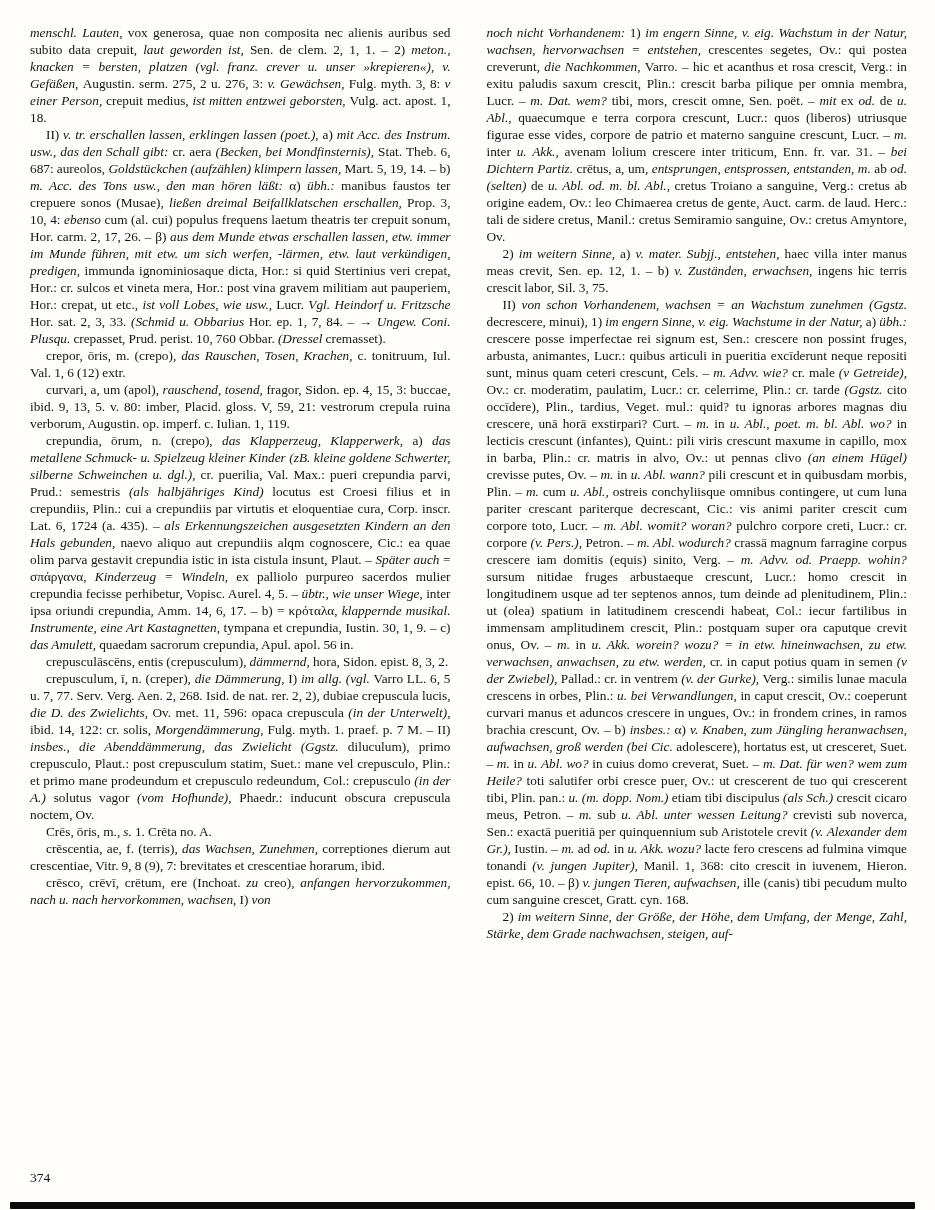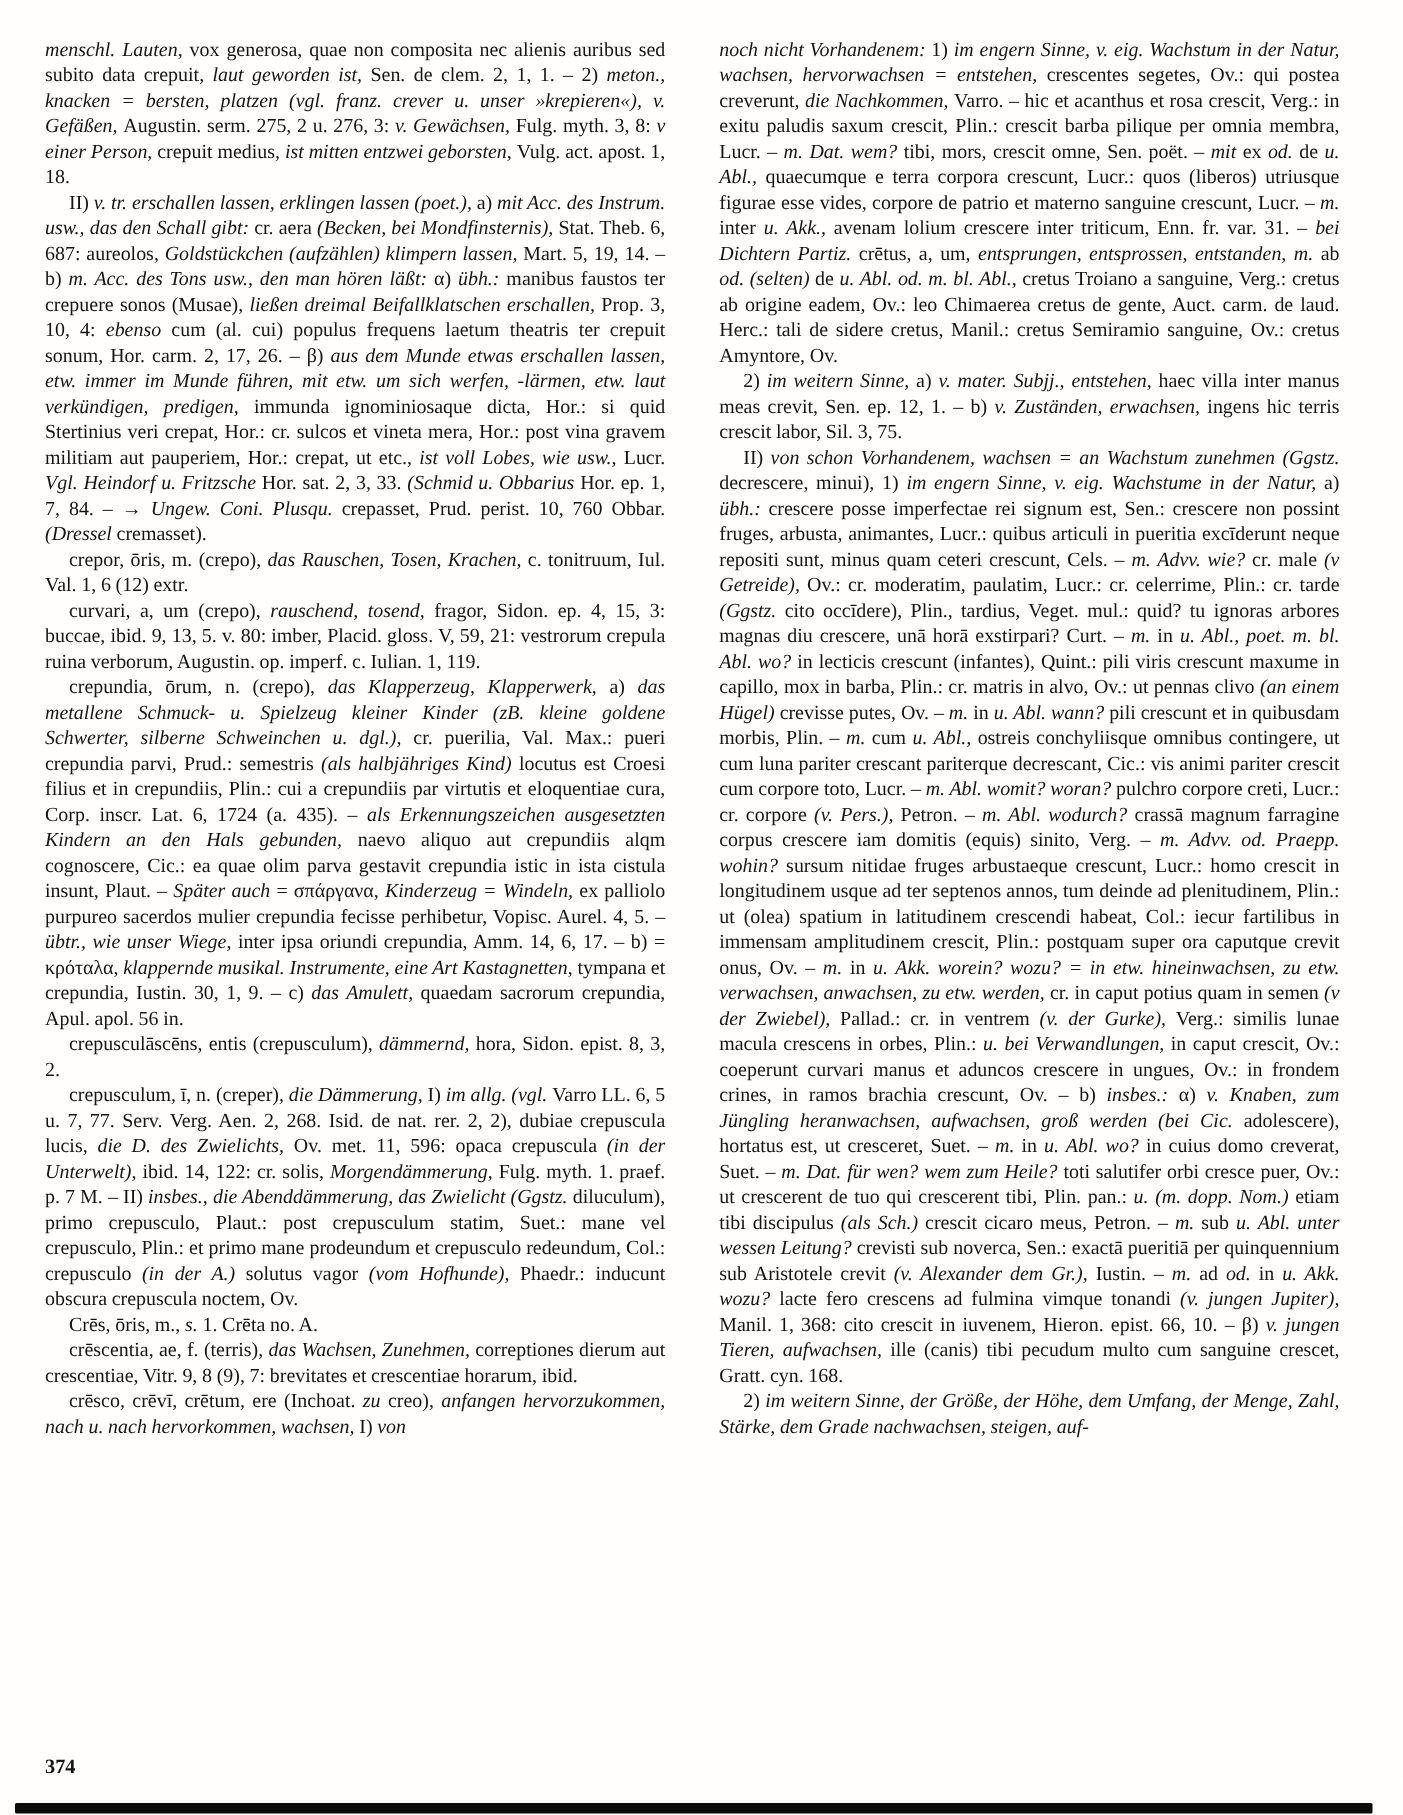--- a/index.html
+++ b/index.html
@@ -9,21 +9,21 @@
     height: 1210px;
     background: #fffefc;
     overflow: hidden;
     font-family: "Liberation Serif", "DejaVu Serif", serif;
     color: #141414;
     box-sizing: border-box;
   }
   .cols {
     display: flex;
     gap: 36px;
-    padding: 24px 42px 0 30px;
+    padding: 24px 28px 0 30px;
     box-sizing: border-box;
   }
   .col {
     flex: 1 1 0;
     min-width: 0;
     font-size: 13.3px;
     line-height: 17px;
     text-align: justify;
     word-spacing: -0.2px;
   }
@@ -34,42 +34,41 @@
   .col p.para.ind { text-indent: 16px; }
   .si  { font-style: italic; }
   .sb  { font-weight: 400; }
   .sbi { font-weight: 400; font-style: italic; }
   .page-number {
     position: absolute;
     left: 30px;
     bottom: 24px;
     font-size: 13.5px;
     color: #141414;
-    font-weight: bold;
   }
   .scan-bar {
     position: absolute;
     left: 10px;
     right: 20px;
     bottom: 1px;
     height: 7px;
     background: #0b0b0b;
     border-radius: 1px;
   }
 </style>
 </head>
 <body>
 
 <div class="page">
   <div class="cols">
     <div class="col">
         <p class="para"><span class="si">menschl. Lauten, </span><span class="sn">vox generosa, quae non composita nec alienis auribus sed subito data crepuit, </span><span class="si">laut geworden ist, </span><span class="sn">Sen. de clem. 2, 1, 1. – 2) </span><span class="si">meton., </span><span class="sbi">knacken = bersten, platzen </span><span class="si">(vgl. franz. crever u. unser »krepieren«), v. Gefäßen, </span><span class="sn">Augustin. serm. 275, 2 u. 276, 3: </span><span class="si">v. Gewächsen, </span><span class="sn">Fulg. myth. 3, 8: </span><span class="si">v einer Person, </span><span class="sn">crepuit medius, </span><span class="si">ist mitten entzwei geborsten, </span><span class="sn">Vulg. act. apost. 1, 18.</span></p>
         <p class="para ind"><span class="sn">II) </span><span class="si">v. tr. </span><span class="sbi">erschallen lassen, erklingen lassen </span><span class="si">(poet.), </span><span class="sn">a) </span><span class="si">mit Acc. des Instrum. usw., das den Schall gibt: </span><span class="sn">cr. aera </span><span class="si">(Becken, bei Mondfinsternis), </span><span class="sn">Stat. Theb. 6, 687: aureolos, </span><span class="si">Goldstückchen (aufzählen) klimpern lassen, </span><span class="sn">Mart. 5, 19, 14. – b) </span><span class="si">m. Acc. des Tons usw., den man hören läßt: </span><span class="sn">α) </span><span class="si">übh.: </span><span class="sn">manibus faustos ter crepuere sonos (Musae), </span><span class="si">ließen dreimal Beifallklatschen erschallen, </span><span class="sn">Prop. 3, 10, 4: </span><span class="si">ebenso </span><span class="sn">cum (al. cui) populus frequens laetum theatris ter crepuit sonum, Hor. carm. 2, 17, 26. – β) </span><span class="si">aus dem Munde etwas </span><span class="sbi">erschallen lassen, </span><span class="si">etw. </span><span class="sbi">immer im Munde führen, mit etw. um sich werfen, -lärmen, </span><span class="si">etw. </span><span class="sbi">laut verkündigen, predigen, </span><span class="sn">immunda ignominiosaque dicta, Hor.: si quid Stertinius veri crepat, Hor.: cr. sulcos et vineta mera, Hor.: post vina gravem militiam aut pauperiem, Hor.: crepat, ut etc., </span><span class="si">ist voll Lobes, wie usw., </span><span class="sn">Lucr. </span><span class="si">Vgl. Heindorf u. Fritzsche </span><span class="sn">Hor. sat. 2, 3, 33. </span><span class="si">(Schmid u. Obbarius </span><span class="sn">Hor. ep. 1, 7, 84. – → </span><span class="si">Ungew. Coni. Plusqu. </span><span class="sn">crepasset, Prud. perist. 10, 760 Obbar. </span><span class="si">(Dressel </span><span class="sn">cremasset).</span></p>
         <p class="para ind"><span class="sb">crepor</span><span class="sn">, ōris, m. (crepo), </span><span class="si">das </span><span class="sbi">Rauschen, Tosen, Krachen, </span><span class="sn">c. tonitruum, Iul. Val. 1, 6 (12) extr.</span></p>
-        <p class="para ind"><span class="sb">curvari</span><span class="sn">, a, um (crepo), </span><span class="sbi">rauschend, tosend, </span><span class="sn">fragor, Sidon. ep. 4, 15, 3: buccae, ibid. 9, 13, 5. v. 80: imber, Placid. gloss. V, 59, 21: vestrorum crepula ruina verborum, Augustin. op. imperf. c. Iulian. 1, 119.</span></p>
+        <p class="para ind"><span class="sb">curvari</span><span class="sn">, a, um (apol), </span><span class="sbi">rauschend, tosend, </span><span class="sn">fragor, Sidon. ep. 4, 15, 3: buccae, ibid. 9, 13, 5. v. 80: imber, Placid. gloss. V, 59, 21: vestrorum crepula ruina verborum, Augustin. op. imperf. c. Iulian. 1, 119.</span></p>
         <p class="para ind"><span class="sb">crepundia</span><span class="sn">, ōrum, n. (crepo), </span><span class="si">das </span><span class="sbi">Klapperzeug, Klapperwerk, </span><span class="sn">a) </span><span class="si">das metallene </span><span class="sbi">Schmuck- </span><span class="si">u. </span><span class="sbi">Spielzeug </span><span class="si">kleiner Kinder (zB. kleine goldene Schwerter, silberne Schweinchen u. dgl.), </span><span class="sn">cr. puerilia, Val. Max.: pueri crepundia parvi, Prud.: semestris </span><span class="si">(als halbjähriges Kind) </span><span class="sn">locutus est Croesi filius et in crepundiis, Plin.: cui a crepundiis par virtutis et eloquentiae cura, Corp. inscr. Lat. 6, 1724 (a. 435). – </span><span class="si">als Erkennungszeichen ausgesetzten Kindern an den Hals gebunden, </span><span class="sn">naevo aliquo aut crepundiis alqm cognoscere, Cic.: ea quae olim parva gestavit crepundia istic in ista cistula insunt, Plaut. – </span><span class="si">Später auch </span><span class="sn">= σπάργανα, </span><span class="sbi">Kinderzeug = Windeln, </span><span class="sn">ex palliolo purpureo sacerdos mulier crepundia fecisse perhibetur, Vopisc. Aurel. 4, 5. – </span><span class="si">übtr., wie unser </span><span class="sbi">Wiege, </span><span class="sn">inter ipsa oriundi crepundia, Amm. 14, 6, 17. – b) = κρόταλα, </span><span class="si">klappernde musikal. Instrumente, eine Art </span><span class="sbi">Kastagnetten, </span><span class="sn">tympana et crepundia, Iustin. 30, 1, 9. – c) </span><span class="si">das </span><span class="sbi">Amulett, </span><span class="sn">quaedam sacrorum crepundia, Apul. apol. 56 in.</span></p>
         <p class="para ind"><span class="sb">crepusculāscēns</span><span class="sn">, entis (crepusculum), </span><span class="sbi">dämmernd, </span><span class="sn">hora, Sidon. epist. 8, 3, 2.</span></p>
         <p class="para ind"><span class="sb">crepusculum</span><span class="sn">, ī, n. (creper), </span><span class="si">die </span><span class="sbi">Dämmerung, </span><span class="sn">I) </span><span class="si">im allg. (vgl. </span><span class="sn">Varro LL. 6, 5 u. 7, 77. Serv. Verg. Aen. 2, 268. Isid. de nat. rer. 2, 2), dubiae crepuscula lucis, </span><span class="si">die D. des Zwielichts, </span><span class="sn">Ov. met. 11, 596: opaca crepuscula </span><span class="si">(in der Unterwelt), </span><span class="sn">ibid. 14, 122: cr. solis, </span><span class="si">Morgendämmerung, </span><span class="sn">Fulg. myth. 1. praef. p. 7 M. – II) </span><span class="si">insbes., die </span><span class="sbi">Abenddämmerung, </span><span class="si">das </span><span class="sbi">Zwielicht </span><span class="si">(Ggstz. </span><span class="sn">diluculum), primo crepusculo, Plaut.: post crepusculum statim, Suet.: mane vel crepusculo, Plin.: et primo mane prodeundum et crepusculo redeundum, Col.: crepusculo </span><span class="si">(in der A.) </span><span class="sn">solutus vagor </span><span class="si">(vom Hofhunde), </span><span class="sn">Phaedr.: inducunt obscura crepuscula noctem, Ov.</span></p>
         <p class="para ind"><span class="sb">Crēs</span><span class="sn">, ōris, m., </span><span class="si">s. </span><span class="sn">1. Crēta no. A.</span></p>
         <p class="para ind"><span class="sb">crēscentia</span><span class="sn">, ae, f. (terris), </span><span class="si">das </span><span class="sbi">Wachsen, Zunehmen, </span><span class="sn">correptiones dierum aut crescentiae, Vitr. 9, 8 (9), 7: brevitates et crescentiae horarum, ibid.</span></p>
         <p class="para ind"><span class="sb">crēsco</span><span class="sn">, crēvī, crētum, ere (Inchoat. </span><span class="si">zu </span><span class="sn">creo), </span><span class="sbi">anfangen hervorzukommen, </span><span class="si">nach u. nach </span><span class="sbi">hervorkommen, wachsen, </span><span class="sn">I) </span><span class="si">von</span></p>
       </div>
     <div class="col">
         <p class="para"><span class="si">noch nicht Vorhandenem: </span><span class="sn">1) </span><span class="si">im engern Sinne, v. eig. Wachstum in der Natur, </span><span class="sbi">wachsen, hervorwachsen = entstehen, </span><span class="sn">crescentes segetes, Ov.: qui postea creverunt, </span><span class="si">die Nachkommen, </span><span class="sn">Varro. – hic et acanthus et rosa crescit, Verg.: in exitu paludis saxum crescit, Plin.: crescit barba pilique per omnia membra, Lucr. – </span><span class="si">m. Dat. </span><span class="sbi">wem? </span><span class="sn">tibi, mors, crescit omne, Sen. poët. – </span><span class="si">mit </span><span class="sn">ex </span><span class="si">od. </span><span class="sn">de </span><span class="si">u. Abl., </span><span class="sn">quaecumque e terra corpora crescunt, Lucr.: quos (liberos) utriusque figurae esse vides, corpore de patrio et materno sanguine crescunt, Lucr. – </span><span class="si">m. </span><span class="sn">inter </span><span class="si">u. Akk., </span><span class="sn">avenam lolium crescere inter triticum, Enn. fr. var. 31. – </span><span class="si">bei Dichtern Partiz. </span><span class="sb">crētus</span><span class="sn">, a, um, </span><span class="sbi">entsprungen, entsprossen, entstanden, </span><span class="si">m. </span><span class="sn">ab </span><span class="si">od. (selten) </span><span class="sn">de </span><span class="si">u. Abl. od. m. bl. Abl., </span><span class="sn">cretus Troiano a sanguine, Verg.: cretus ab origine eadem, Ov.: leo Chimaerea cretus de gente, Auct. carm. de laud. Herc.: tali de sidere cretus, Manil.: cretus Semiramio sanguine, Ov.: cretus Amyntore, Ov.</span></p>
         <p class="para ind"><span class="sn">2) </span><span class="si">im weitern Sinne, </span><span class="sn">a) </span><span class="si">v. mater. Subjj., </span><span class="sbi">entstehen, </span><span class="sn">haec villa inter manus meas crevit, Sen. ep. 12, 1. – b) </span><span class="si">v. Zuständen, </span><span class="sbi">erwachsen, </span><span class="sn">ingens hic terris crescit labor, Sil. 3, 75.</span></p>

